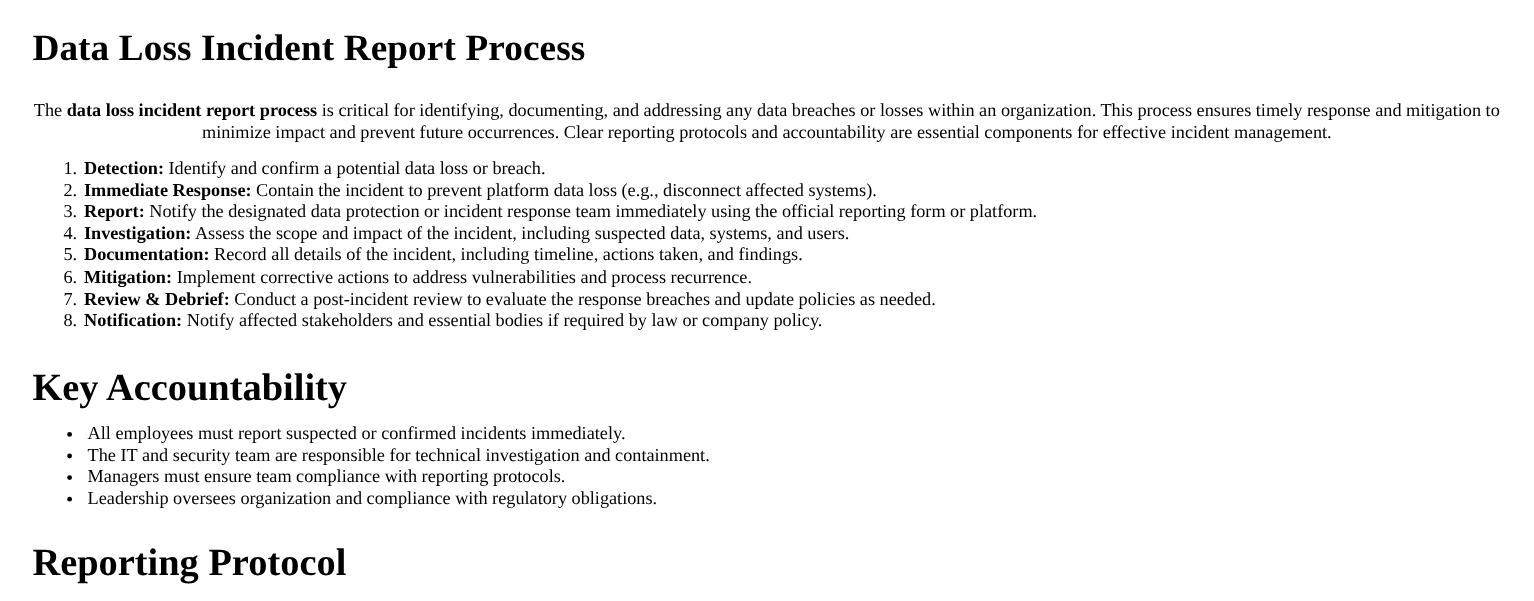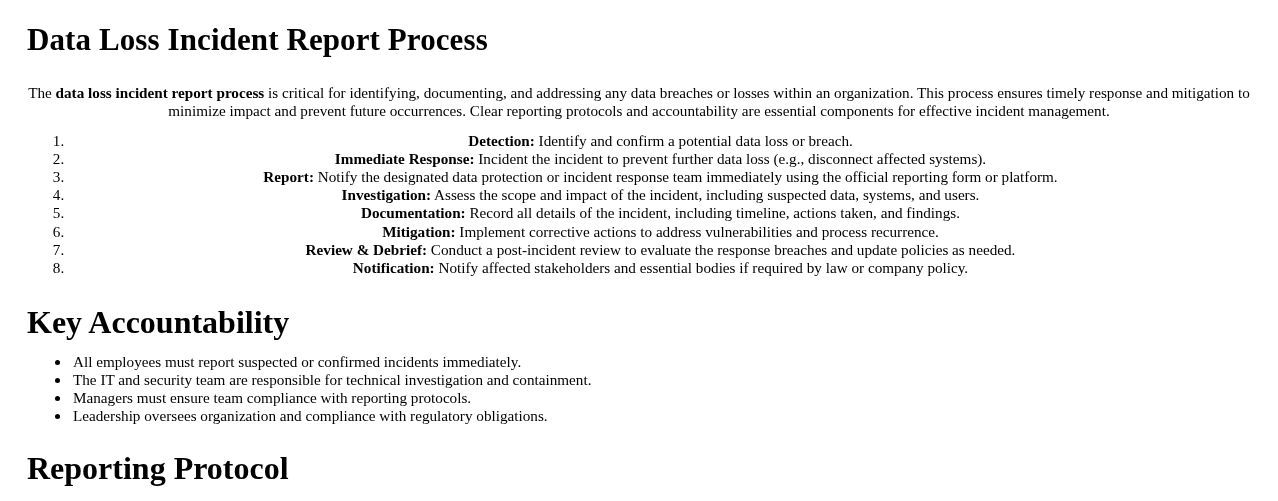--- a/index.html
+++ b/index.html
@@ -52,21 +52,20 @@
     margin: 11px 0 0 0;
     padding-left: 41px;
     font-size: 15.2px;
     line-height: 18.2px;
     list-style-position: outside;
     list-style-type: decimal;
   }
   ol.steps li {
     margin: 0;
     padding-left: 2px;
-    text-align: center;
   }
   ol.steps li b { font-weight: bold; }
 
   ul.accountability {
     margin: 11px 0 0 0;
     padding-left: 44px;
     font-size: 15.2px;
     line-height: 18.2px;
     list-style-position: outside;
     list-style-type: disc;
@@ -85,21 +84,21 @@
 
 <div class="page">
 
   <h1 class="doc-title">Data Loss Incident Report Process</h1>
 
   <p class="intro"><span>The </span><b>data loss incident report process</b><span> is critical for identifying, documenting, and addressing any data breaches or losses within an organization. This process ensures timely response and mitigation to minimize impact and prevent future occurrences. Clear reporting protocols and accountability are essential components for effective incident management.</span></p>
 
 
   <ol class="steps">
     <li><b>Detection:</b><span> Identify and confirm a potential data loss or breach.</span></li>
-    <li><b>Immediate Response:</b><span> Incident the incident to prevent further data loss (e.g., disconnect affected systems).</span></li>
+    <li><b>Immediate Response:</b><span> Contain the incident to prevent platform data loss (e.g., disconnect affected systems).</span></li>
     <li><b>Report:</b><span> Notify the designated data protection or incident response team immediately using the official reporting form or platform.</span></li>
     <li><b>Investigation:</b><span> Assess the scope and impact of the incident, including suspected data, systems, and users.</span></li>
     <li><b>Documentation:</b><span> Record all details of the incident, including timeline, actions taken, and findings.</span></li>
     <li><b>Mitigation:</b><span> Implement corrective actions to address vulnerabilities and process recurrence.</span></li>
     <li><b>Review &amp; Debrief:</b><span> Conduct a post-incident review to evaluate the response breaches and update policies as needed.</span></li>
     <li><b>Notification:</b><span> Notify affected stakeholders and essential bodies if required by law or company policy.</span></li>
   </ol>
 
   <h2 class="section-title big">Key Accountability</h2>
 

